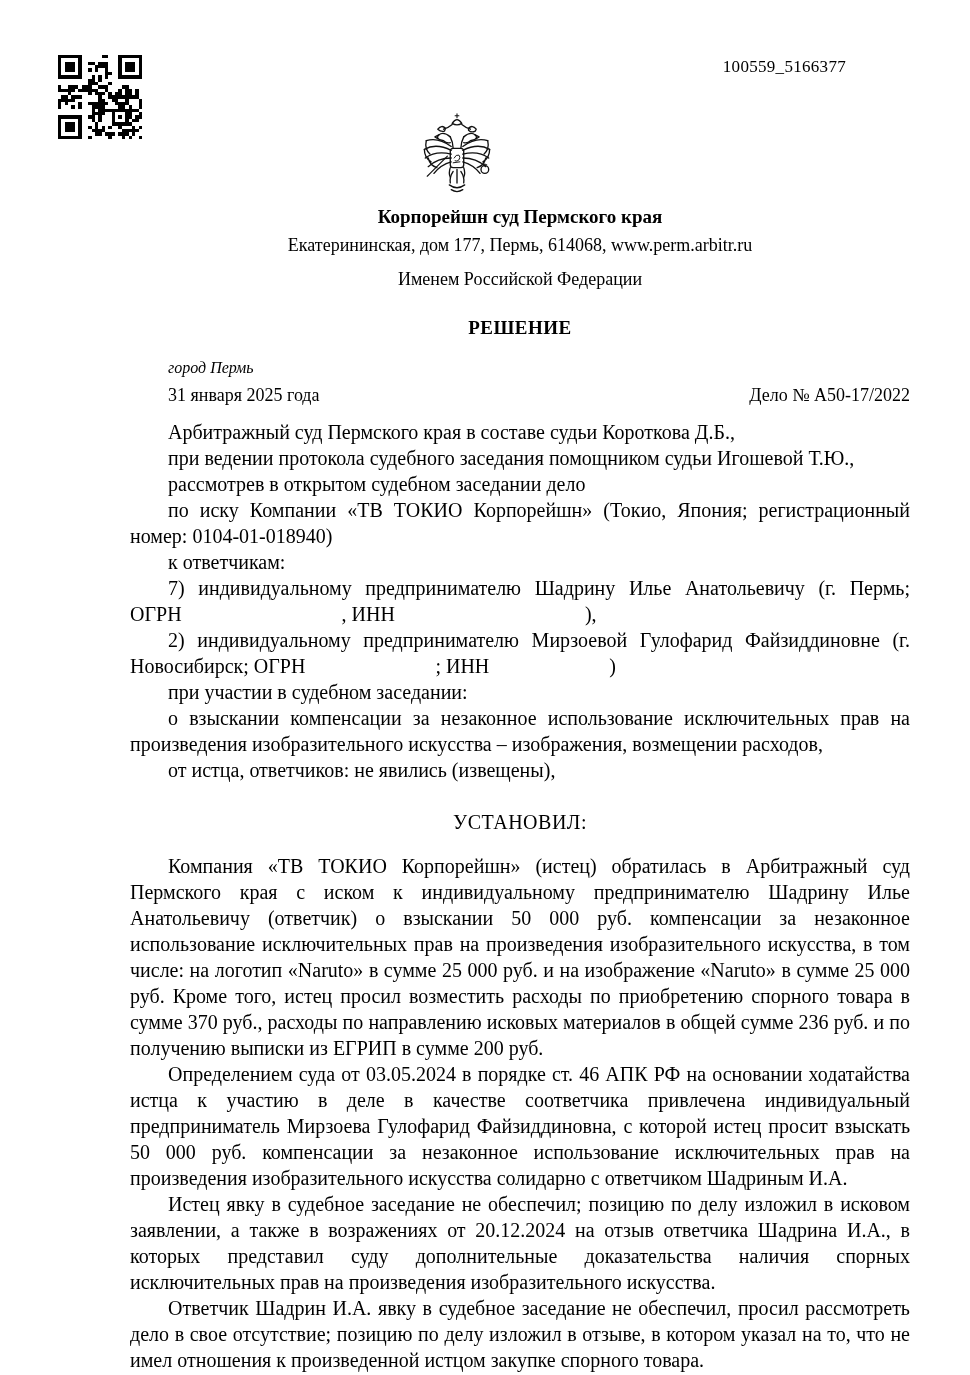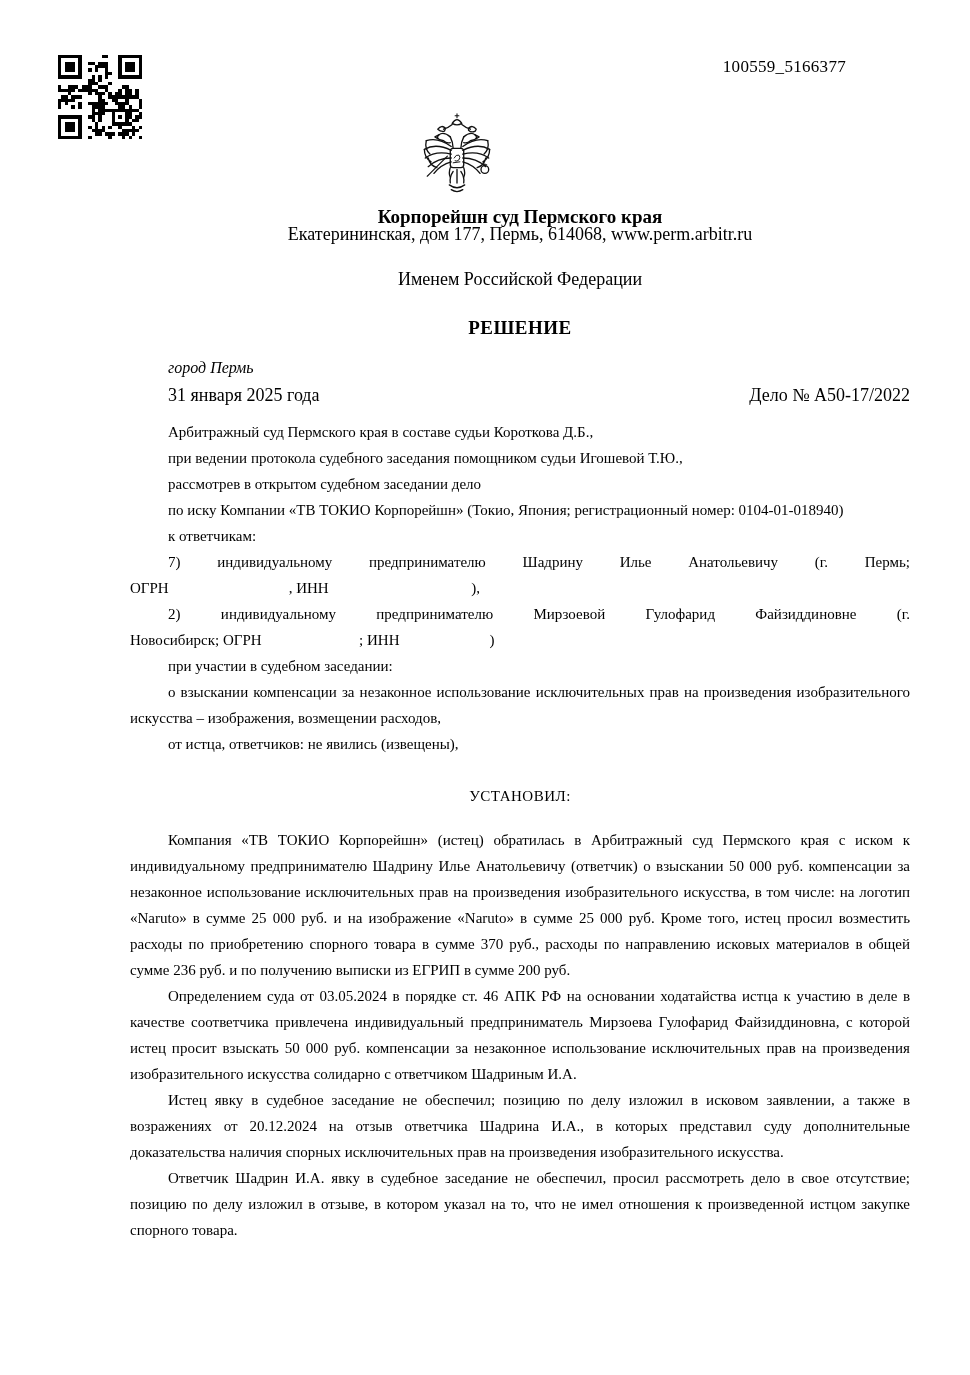--- a/index.html
+++ b/index.html
@@ -9,27 +9,27 @@
     background:#ffffff;
     font-family:"Liberation Serif", serif;
     color:#000;
     overflow:hidden;
   }
   .qr{position:absolute;left:58px;top:55px;width:84px;height:84px;}
   .docnum{position:absolute;top:57px;right:68px;font-size:17px;letter-spacing:.3px;}
   .eagle{position:absolute;top:110px;left:50%;transform:translateX(-50%);width:96px;height:96px;}
   .center{position:absolute;left:130px;width:780px;text-align:center;}
   .court-name{top:206px;font-size:19px;font-weight:bold;}
-  .court-address{top:224px;font-size:18px;}
+  .court-address{top:235px;font-size:18px;}
   .in-name{top:269px;font-size:18px;}
   .decision{top:317px;font-size:19px;font-weight:bold;letter-spacing:.5px;}
   .city{position:absolute;left:168px;top:359px;font-size:16px;font-style:italic;}
   .date-row{position:absolute;left:130px;top:385px;width:780px;display:flex;justify-content:space-between;padding-right:0;box-sizing:border-box;font-size:18px;}
   .date-row .date{padding-left:38px;}
-  .body-text{position:absolute;left:130px;top:419px;width:780px;font-size:15px;line-height:26px;}
+  .body-text{position:absolute;left:130px;top:419px;width:780px;font-size:20px;line-height:26px;}
   .para{margin:0;text-align:justify;text-indent:38px;}
   .cont{margin:0;text-align:left;text-indent:0;}
   .stretch{margin:0;text-align:justify;text-align-last:justify;text-indent:38px;}
   .ustanovil{margin:26px 0 18px 0;text-align:center;text-indent:0;letter-spacing:.5px;}
 </style>
 </head>
 <body>
 
 <div class="page">
 

